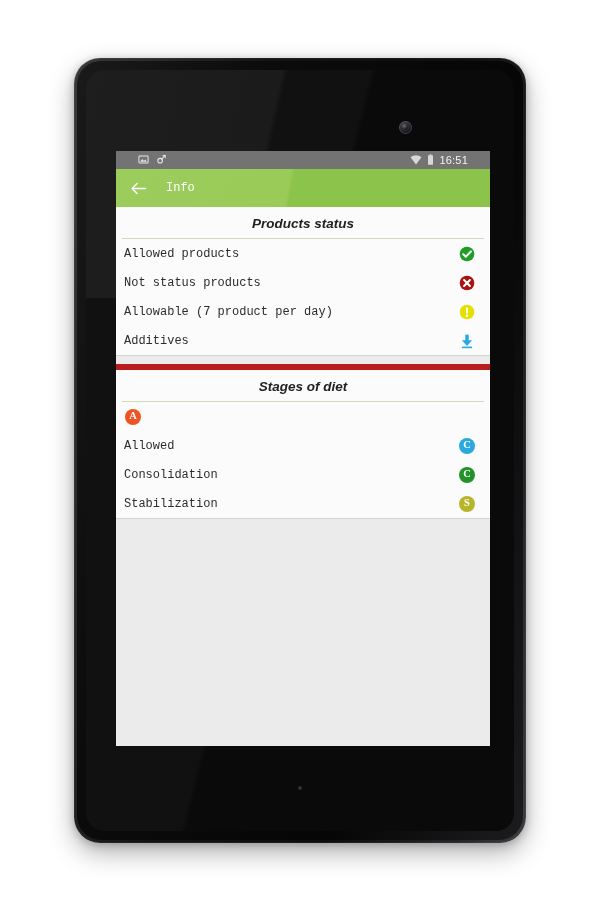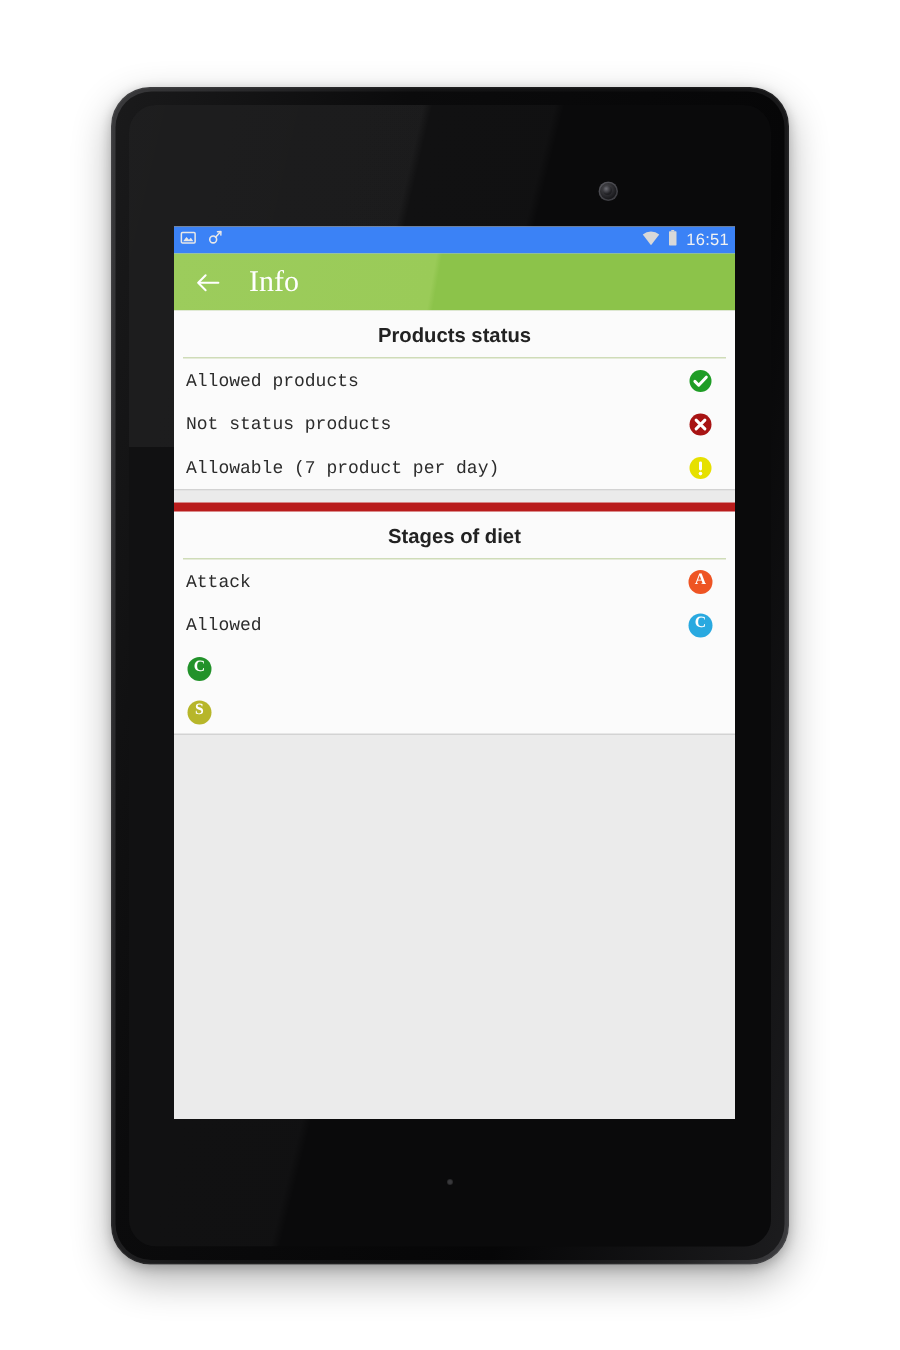--- a/index.html
+++ b/index.html
@@ -115,24 +115,24 @@
     top: 90px;
     width: 374px;
     height: 595px;
     background: #ebebeb;
     overflow: hidden;
   }
 
   
   .statusbar {
     height: 18px;
-    background: #3b82f6;
-    display: flex;
-    align-items: center;
-    padding: 0 4px;
+    background: #737373;
+    display: flex;
+    align-items: center;
+    padding: 0 22px;
     box-sizing: border-box;
   }
   .sb-left { display: flex; align-items: center; gap: 7px; }
   .sb-right { margin-left: auto; display: flex; align-items: center; gap: 5px; }
   .sb-time {
     color: #f2f2f2;
     font-size: 11px;
     font-family: "Liberation Sans", sans-serif;
     letter-spacing: 0.2px;
   }
@@ -150,23 +150,23 @@
   .ab-back {
     width: 20px;
     height: 20px;
     display: flex;
     align-items: center;
     justify-content: center;
     cursor: pointer;
   }
   .ab-title {
     color: #ffffff;
-    font-size: 20px;
+    font-size: 12px;
     margin-left: 18px;
-    font-family: Liberation Serif, serif;
+    font-family: Liberation Mono, monospace;
   }
 
   
   .content {
     background: #ebebeb;
     height: 539px;
     overflow: hidden;
   }
 
   .card {
@@ -176,20 +176,21 @@
   }
   .card + .card { margin-top: 8px; border-top: 6px solid #b91c1c; }
 
   .section-header {
     text-align: center;
     font-size: 13.5px;
     font-weight: bold;
     color: #222222;
     padding: 9px 0 7px 0;
     font-family: "Liberation Sans", sans-serif;
+    font-style: italic;
   }
   .section-rule {
     height: 1px;
     background: #cfdcb8;
     margin: 0 6px;
   }
 
   .row {
     display: flex;
     align-items: center;
@@ -316,47 +317,58 @@
               <span class="row-label">Allowable (7 product per day)</span>
               <span class="row-icon">
                 <svg width="16" height="16" viewBox="0 0 24 24" aria-hidden="true">
                   <circle cx="12" cy="12" r="11" fill="#e6e000"></circle>
                   <rect x="10.5" y="5.4" width="3" height="9" rx="1.4" fill="#ffffff"></rect>
                   <circle cx="12" cy="17.6" r="1.8" fill="#ffffff"></circle>
                 </svg>
               </span>
             </div>
 
+            <div class="row">
+              <span class="row-label">Additives</span>
+              <span class="row-icon">
+                <svg width="16" height="16" viewBox="0 0 24 24" aria-hidden="true">
+                  <rect x="9.4" y="2.5" width="5.2" height="9.5" fill="#29a9e0"></rect>
+                  <path d="M4.4 11 L19.6 11 L12 19.6 Z" fill="#29a9e0"></path>
+                  <rect x="4.4" y="20.4" width="15.2" height="2.4" fill="#29a9e0"></rect>
+                </svg>
+              </span>
+            </div>
           </div>
 
           <div class="card">
             <div class="section-header">Stages of diet</div>
             <div class="section-rule"></div>
 
             <div class="row">
-              <span class="row-label">Attack</span>
               <span class="row-icon">
                 <span class="badge" style="background:#ee5423">A</span>
               </span>
             </div>
 
             <div class="row">
               <span class="row-label">Allowed</span>
               <span class="row-icon">
                 <span class="badge" style="background:#29a9e0">C</span>
               </span>
             </div>
 
             <div class="row">
+              <span class="row-label">Consolidation</span>
               <span class="row-icon">
                 <span class="badge" style="background:#22922a">C</span>
               </span>
             </div>
 
             <div class="row">
+              <span class="row-label">Stabilization</span>
               <span class="row-icon">
                 <span class="badge" style="background:#b7b62a">S</span>
               </span>
             </div>
           </div>
 
         </div>
 
       </div>
     </div>

